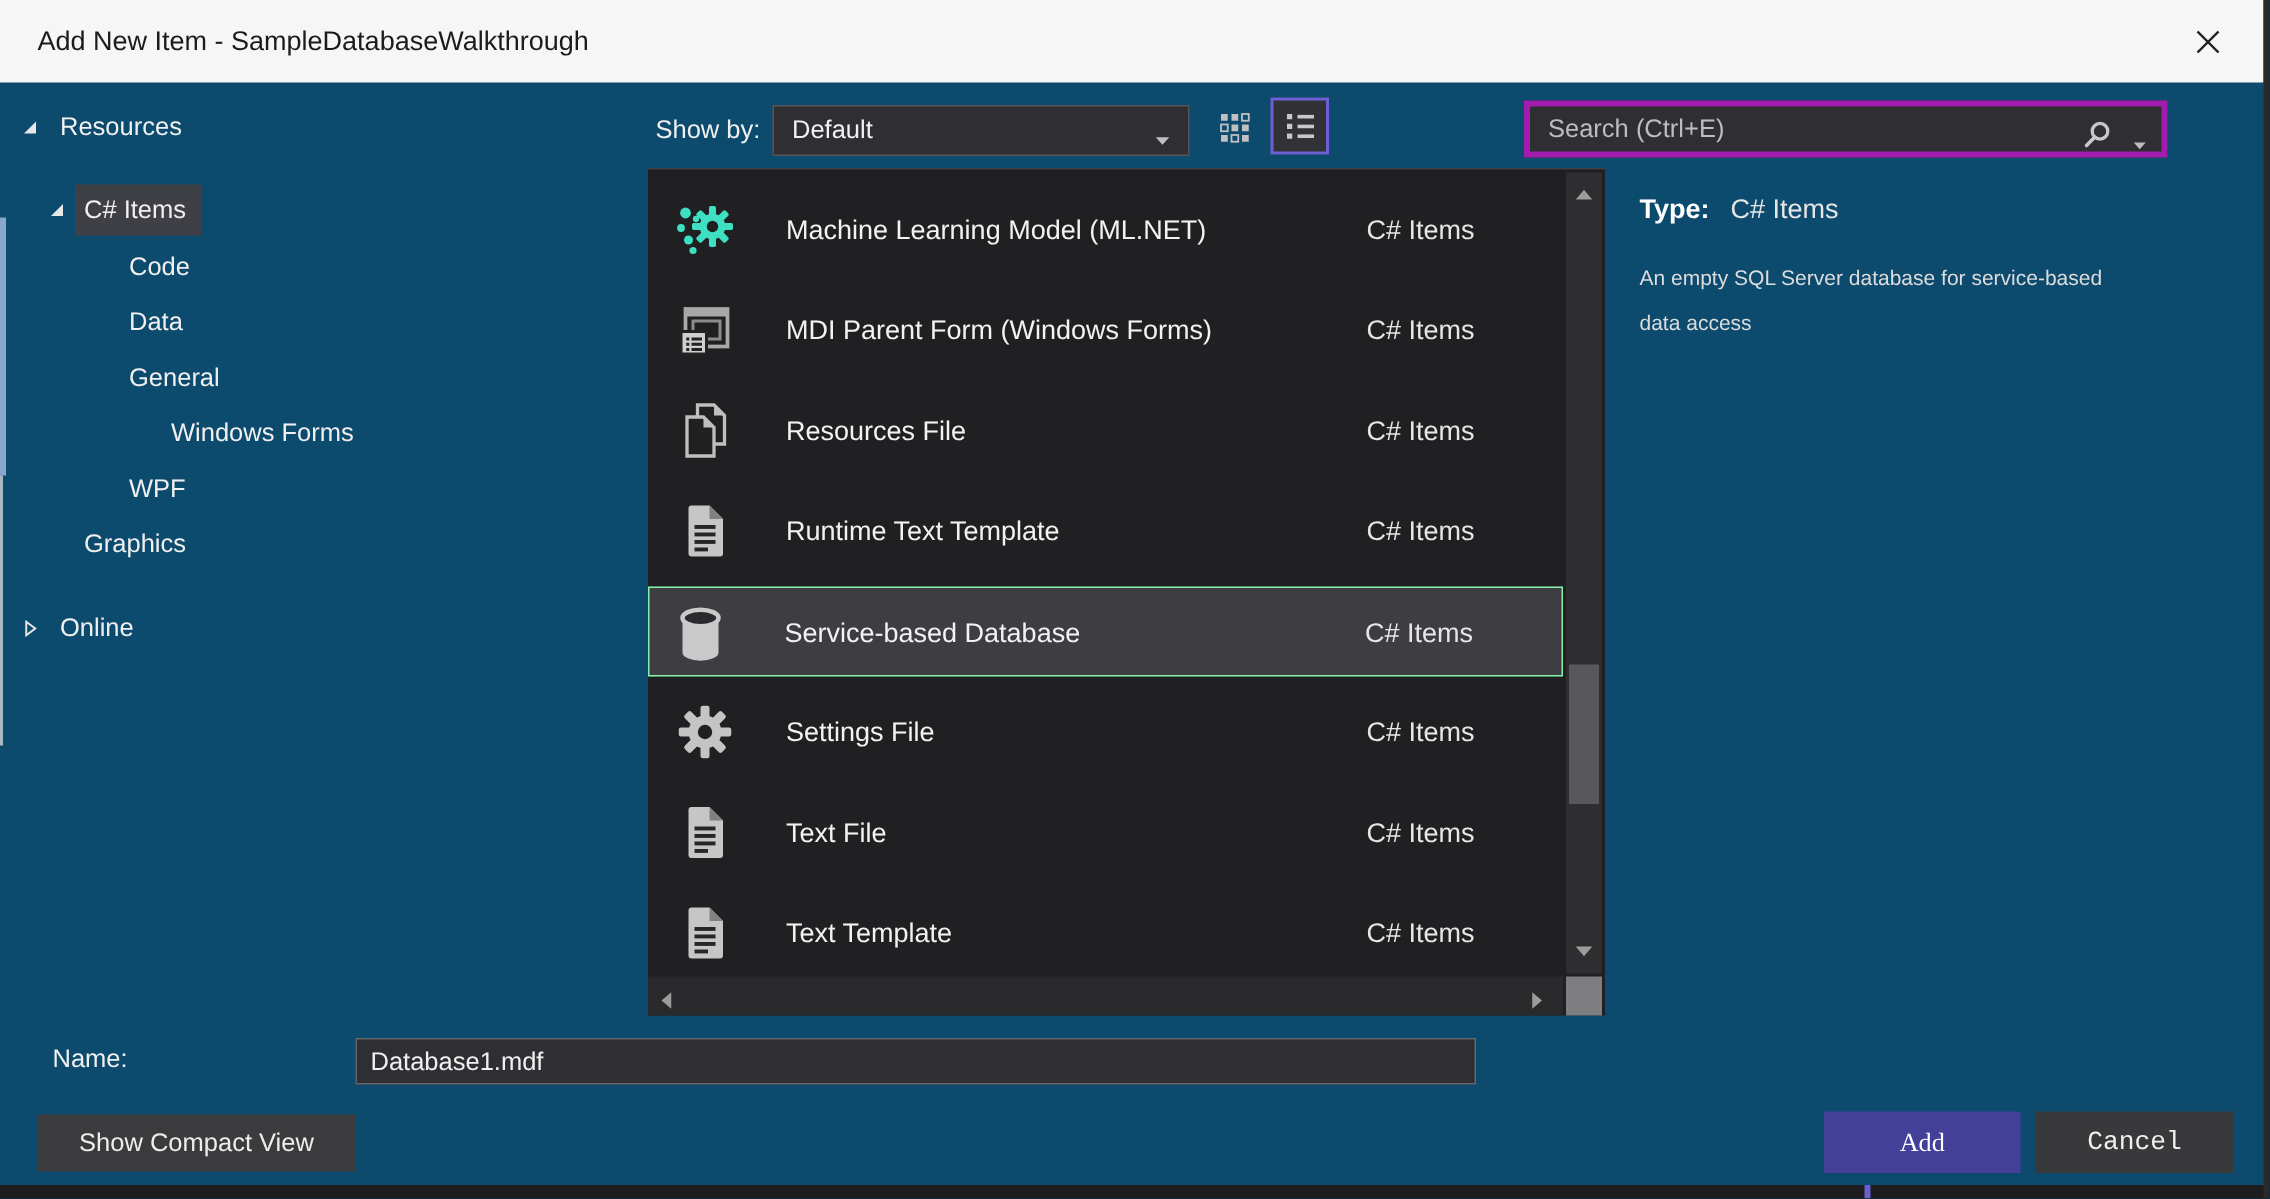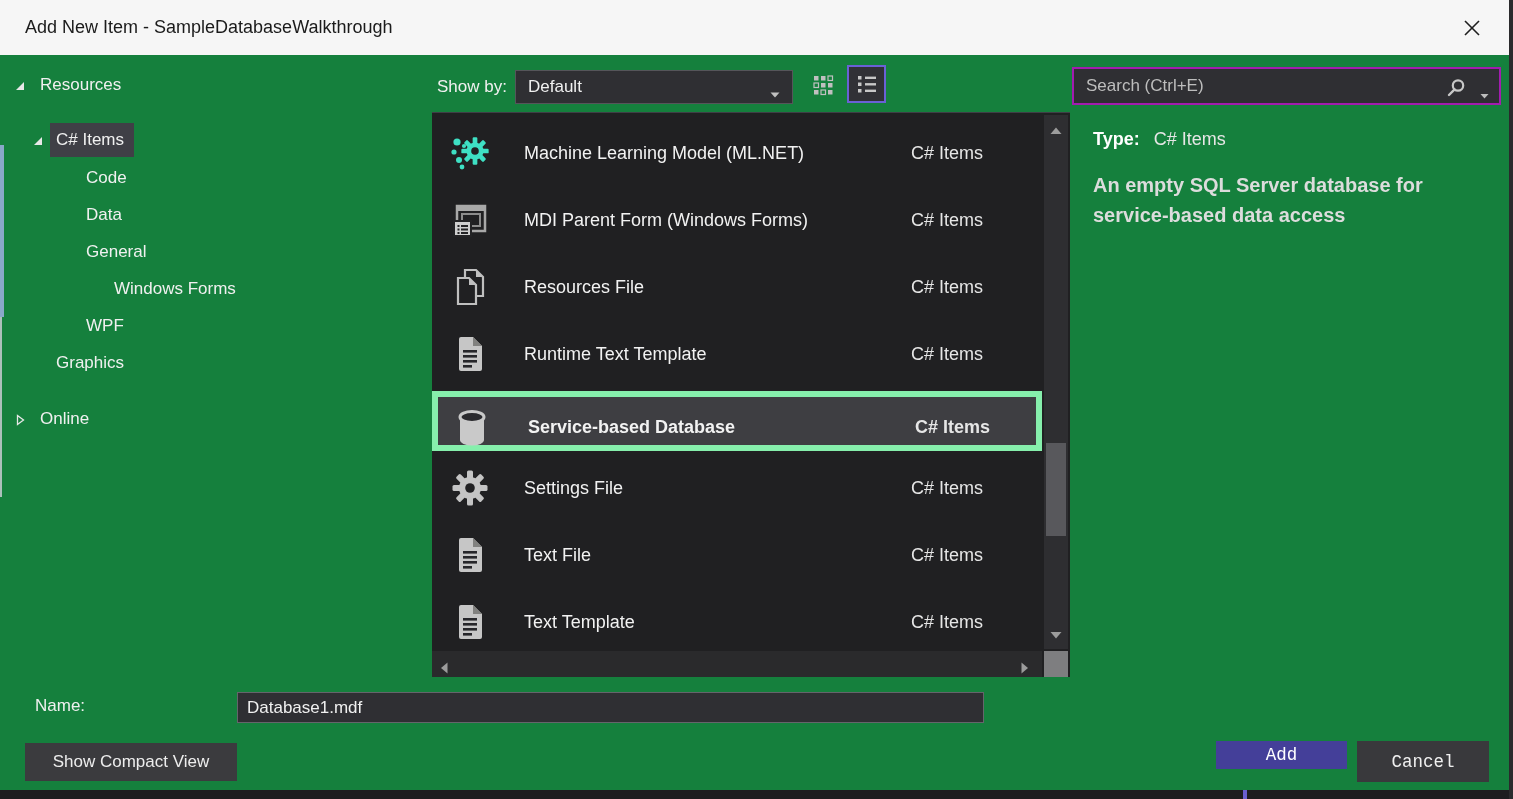--- a/index.html
+++ b/index.html
@@ -1,19 +1,19 @@
 <!DOCTYPE html>
 <html><head>
 <meta charset="utf-8">
 <style>
   * { margin:0; padding:0; box-sizing:border-box; }
   html,body { background:#1a1a1a; }
   .window{
     position:relative; width:1513px; height:799px; overflow:hidden;
-    background:#15803d; font-family:"Liberation Sans", sans-serif;
+    background:#0c4a6e; font-family:"Liberation Sans", sans-serif;
     -webkit-font-smoothing:antialiased;
   }
   
   .titlebar{ position:absolute; left:0; top:0; width:1509px; height:55px; background:#F6F6F6; }
   .title-text{ position:absolute; left:25px; top:0; line-height:55px; font-size:18px; color:#1B1B1B; }
   .close-btn{ position:absolute; right:22px; top:13px; width:30px; height:30px;
     display:flex; align-items:center; justify-content:center; }
   
   .tree-row{ position:absolute; left:0; width:430px; height:34px; }
   .tree-glyph{ position:absolute; top:10px; width:14px; height:14px; }
@@ -26,57 +26,57 @@
     background:#2F2F33; border:1px solid #55555A; }
   .sort-value{ position:absolute; left:12px; top:0; line-height:32px; font-size:17px; color:#F0F0F0; }
   .sort-caret{ position:absolute; right:12px; top:13px; }
   .view-btn{ position:absolute; display:flex; align-items:center; justify-content:center; }
   .view-btn.grid{ left:806px; top:68px; width:34px; height:34px; }
   .view-btn.list{ left:847px; top:65px; width:39px; height:38px; border:2px solid #6A61D6; background:#313136; }
   
   .list-panel{ position:absolute; left:432px; top:112px; width:638px; height:565px;
     background:#202022; border-top:1px solid #3F3F46; }
   .list-row{ position:absolute; left:2px; width:608px; height:60px; }
-  .list-row.selected{ background:#3E3E42; border:6px solid #86efac; left:0; width:610px;font-weight:bold; }
+  .list-row.selected{ background:#3E3E42; border:1px solid #86efac; left:0; width:610px; }
   .row-icon{ position:absolute; left:14px; top:8px; width:44px; height:44px; }
   .list-row.selected .row-icon{ left:12px; top:7px; }
   .row-label{ position:absolute; left:90px; top:0; line-height:60px; font-size:18px; color:#F2F2F2; white-space:nowrap; }
   .row-cat{ position:absolute; left:477px; top:0; line-height:60px; font-size:18px; color:#E6E6E6; }
   
   .vscroll{ position:absolute; left:612px; top:2px; width:24px; height:534px; background:#2E2E31; }
   .v-arrow-up{ position:absolute; top:6px; left:6px; }
   .v-arrow-down{ position:absolute; bottom:6px; left:6px; }
   .v-thumb{ position:absolute; left:2px; top:328px; width:20px; height:93px; background:#58585C; }
   .corner-block{ position:absolute; left:612px; top:538px; width:24px; height:26px; background:#7E7E80; }
   .hscroll{ position:absolute; left:0; top:538px; width:610px; height:26px; background:#2A2A2C; }
   .h-arrow-left{ position:absolute; left:8px; top:9px; }
   .h-arrow-right{ position:absolute; right:13px; top:9px; }
   
-  .search-box{ position:absolute; left:1072px; top:67px; width:429px; height:38px;
-    background:#2F2F33; border:2px solid #a21caf; }
+  .search-box{ position:absolute; left:1016px; top:67px; width:429px; height:38px;
+    background:#2F2F33; border:4px solid #a21caf; }
   .search-input{ position:absolute; left:0; top:0; width:100%; height:100%; background:transparent;
     border:none; outline:none; color:#C8C8C8; font-size:17px; font-family:"Liberation Sans",sans-serif;
     padding:0 70px 0 12px; }
   .search-input::placeholder{ color:#BDBDBD; opacity:1; }
   .search-icon{ position:absolute; right:32px; top:8px; }
   .search-caret{ position:absolute; right:10px; top:16px; }
   .type-row{ position:absolute; left:1093px; top:129px; font-size:18px; }
   .type-label{ font-weight:bold; color:#FFFFFF; }
   .type-value{ color:#E6E6E6; margin-left:14px; }
-  .description{ position:absolute; left:1093px; top:170px; width:334px; font-size:20px;
-    line-height:30px; color:#DCDCDC;font-weight:bold; }
+  .description{ position:absolute; left:1093px; top:170px; width:334px; font-size:14px;
+    line-height:30px; color:#DCDCDC; }
   
   .name-label{ position:absolute; left:35px; top:696px; font-size:17px; color:#F0F0F0; }
   .name-input{ position:absolute; left:237px; top:692px; width:747px; height:31px;
     background:#2F2F33; border:1px solid #65656B; color:#F0F0F0; font-size:17px;
     font-family:"Liberation Sans",sans-serif; padding:0 9px; outline:none; }
   .compact-btn{ position:absolute; left:25px; top:743px; width:212px; height:38px;
     background:#3B3B3E; border:none; color:#EDEDED; font-size:17px; font-family:"Liberation Sans",sans-serif; }
-  .add-btn{ position:absolute; left:1216px; top:741px; width:131px; height:28px;
-    background:#443F99; border:none; color:#FFFFFF; font-size:17.5px; font-family:Liberation Mono, monospace; }
+  .add-btn{ position:absolute; left:1216px; top:741px; width:131px; height:41px;
+    background:#443F99; border:none; color:#FFFFFF; font-size:17.5px; font-family:Liberation Serif, serif; }
   .cancel-btn{ position:absolute; left:1357px; top:741px; width:132px; height:41px;
     background:#39393C; border:none; color:#F0F0F0; font-size:17.5px; font-family:Liberation Mono, monospace; }
   
   .bottom-strip{ position:absolute; left:0; top:790px; width:1513px; height:9px; background:#1D1D1F; }
   .bottom-tick{ position:absolute; left:1243px; top:790px; width:4px; height:9px; background:#6A5FD0; }
   .left-strip-blue{ position:absolute; left:0; top:145px; width:4px; height:172px; background:#89A8C8; }
   .left-strip-light{ position:absolute; left:0; top:317px; width:2px; height:180px; background:#C7CBD1; opacity:.85; }
   .right-strip{ position:absolute; left:1509px; top:0; width:4px; height:799px; background:#2A2A2C; }
 </style>
 </head>

